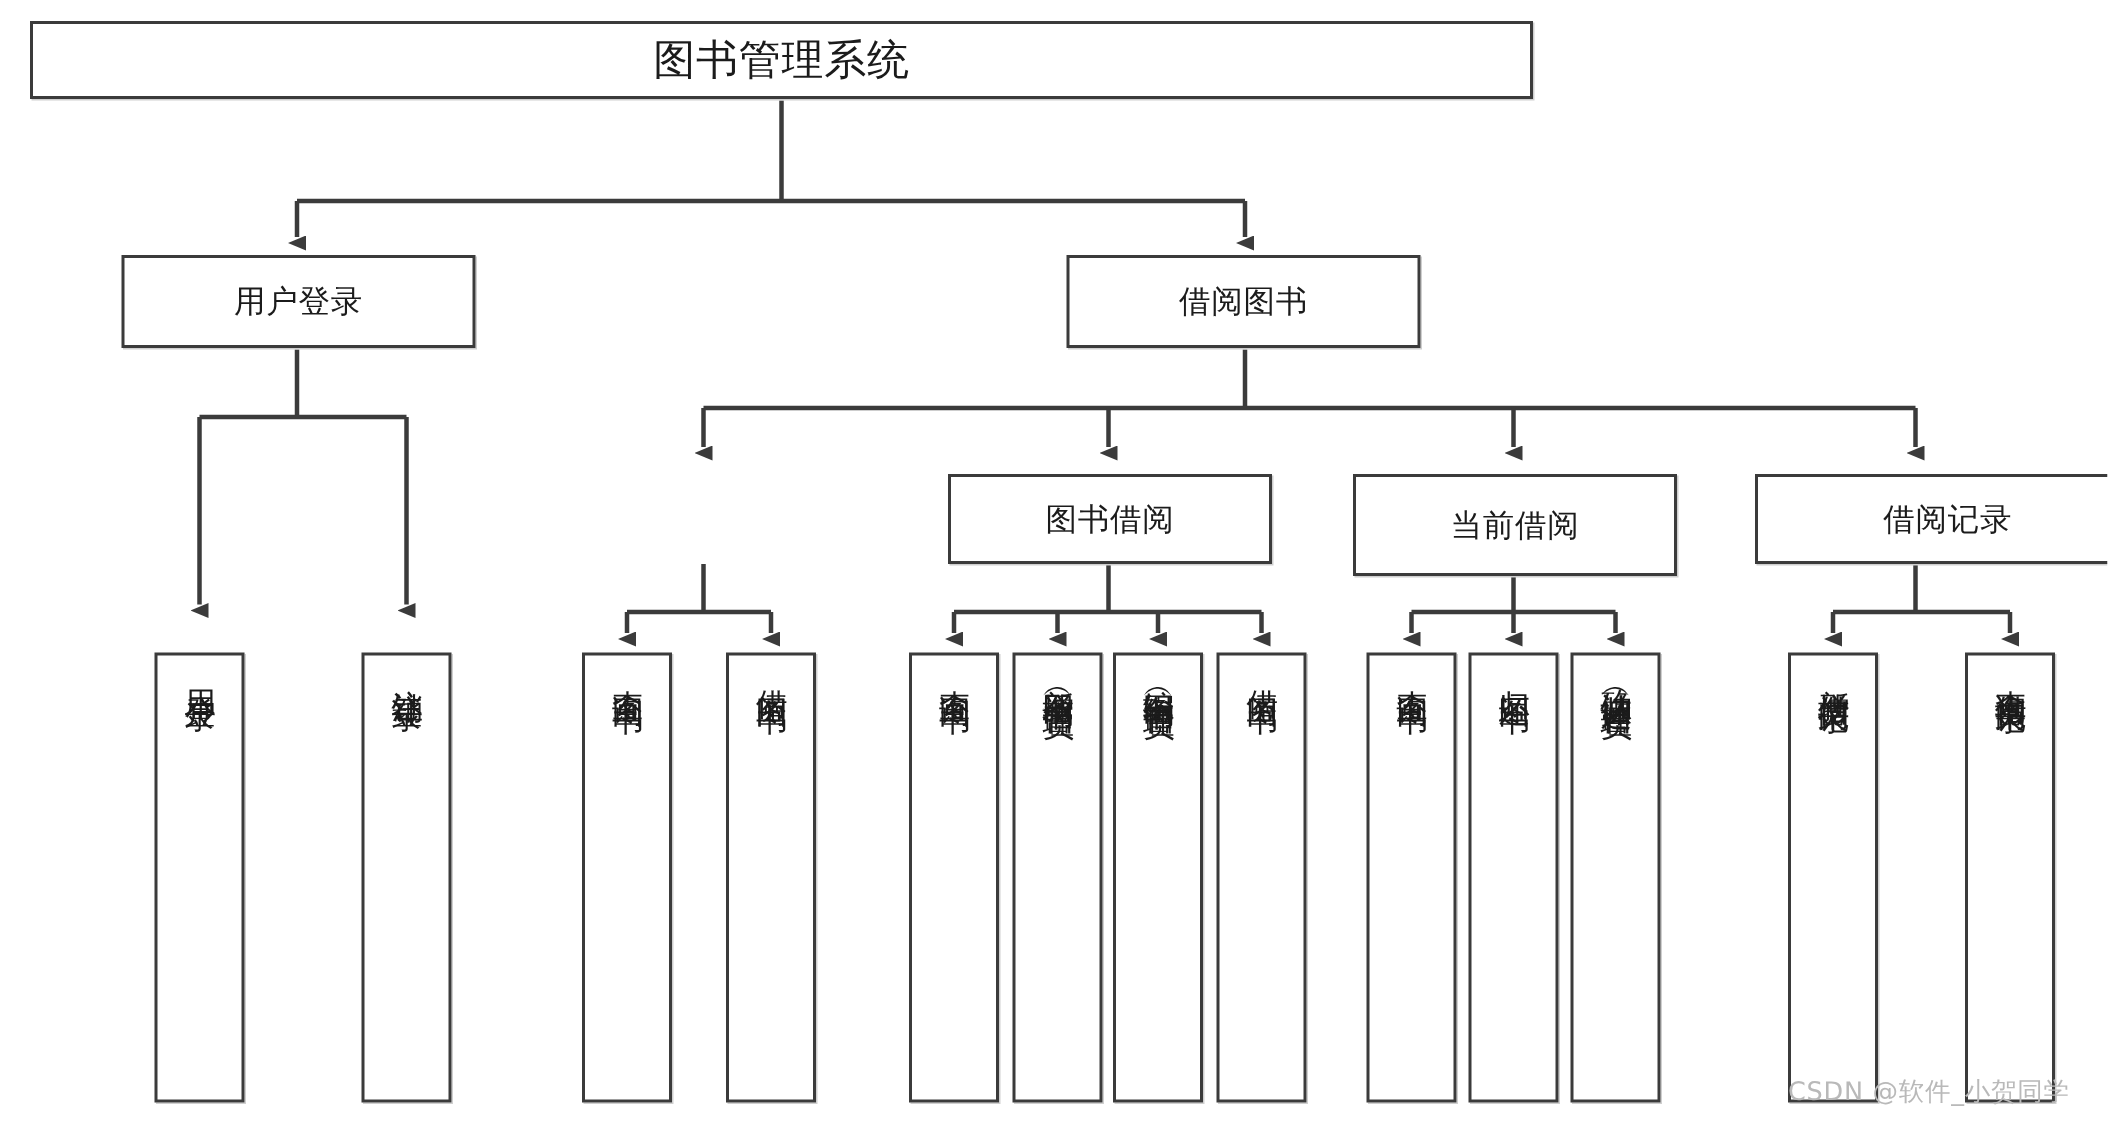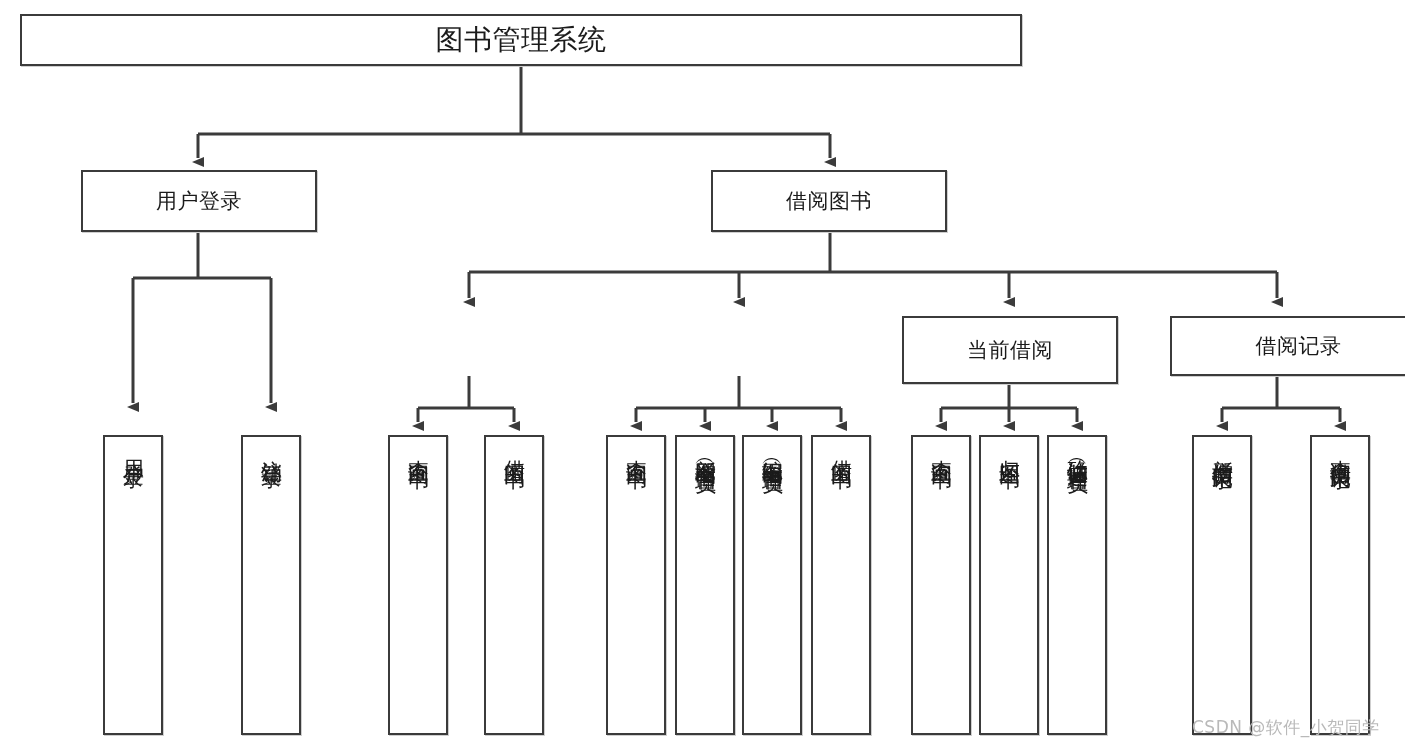--- a/index.html
+++ b/index.html
@@ -141,20 +141,23 @@
     <span class="label">图书管理系统</span>
   </div>
 
   <div class="node horizontal" style="left:81px; top:170px; width:236px; height:62px;">
     <span class="label">用户登录</span>
   </div>
   <div class="node horizontal" style="left:711px; top:170px; width:236px; height:62px;">
     <span class="label">借阅图书</span>
   </div>
 
+  <div class="node horizontal" style="left:632px; top:316px; width:216px; height:60px;">
+    <span class="label">图书借阅</span>
+  </div>
   <div class="node horizontal" style="left:902px; top:316px; width:216px; height:68px;">
     <span class="label">当前借阅</span>
   </div>
   <div class="node horizontal" style="left:1170px; top:316px; width:257px; height:60px;">
     <span class="label">借阅记录</span>
   </div>
 
   <div class="node vertical" style="left:103px; top:435px; width:60px; height:300px;">
     <span class="label">用户登录</span>
   </div>

